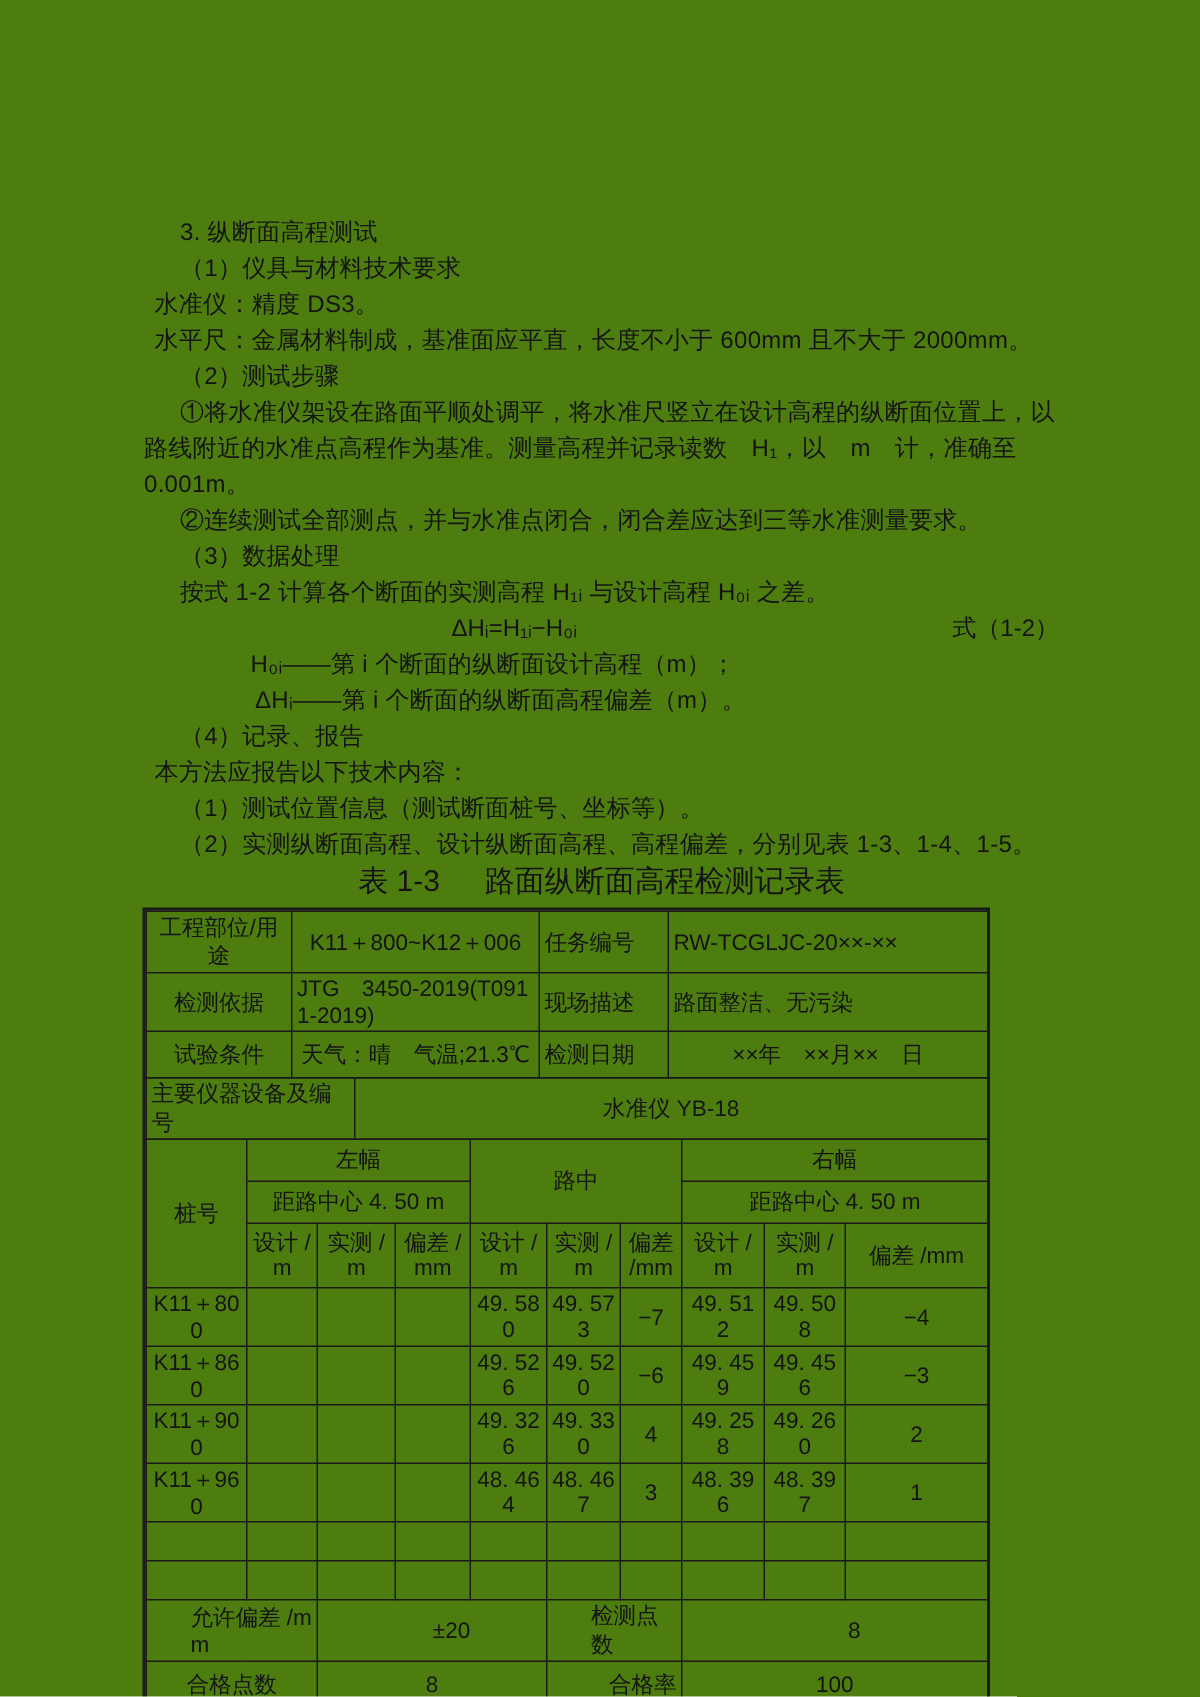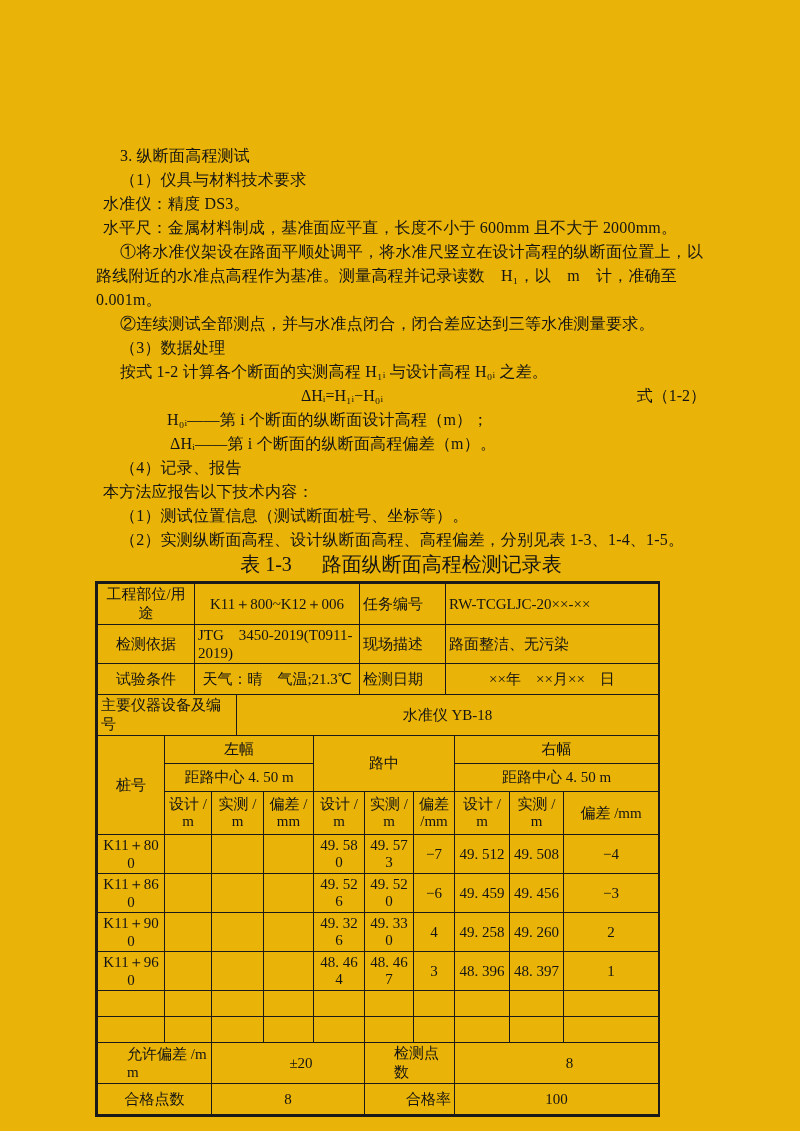--- a/index.html
+++ b/index.html
@@ -1,18 +1,18 @@
 <!DOCTYPE html>
 <html><head>
 <meta charset="utf-8">
 <style>
   html,body { margin:0; padding:0; background:#ffffff; }
   .page {
-    position:relative; width:800px; height:1131px; background:#eab308;
-    font-family:Liberation Serif, serif; color:#141414;
+    position:relative; width:800px; height:1131px; background:#4d7c0f;
+    font-family:Liberation Sans, sans-serif; color:#141414;
     overflow:hidden;
   }
   .doc { position:absolute; left:96px; top:144px; width:610px; }
   .ln { font-size:16px; line-height:24px; margin:0; letter-spacing:0.2px; }
   .in1 { text-indent:24px; }
   .in0 { text-indent:7px; }
   .formula-row { display:flex; justify-content:space-between; align-items:baseline;
     font-size:16px; line-height:24px; padding-left:205px;gap:48px; }
   .def1 { padding-left:8px; }
   .def2 { padding-left:71px; }
@@ -39,20 +39,21 @@
 </head>
 <body>
 
 <div class="page">
   <div class="doc">
 
     <p class="ln in1">3. 纵断面高程测试</p>
     <p class="ln in1">（1）仪具与材料技术要求</p>
     <p class="ln in0">水准仪：精度 DS3。</p>
     <p class="ln in0">水平尺：金属材料制成，基准面应平直，长度不小于 600mm 且不大于 2000mm。</p>
+    <p class="ln in1">（2）测试步骤</p>
     <p class="ln in1">①将水准仪架设在路面平顺处调平，将水准尺竖立在设计高程的纵断面位置上，以路线附近的水准点高程作为基准。测量高程并记录读数　H₁，以　m　计，准确至 0.001m。</p>
     <p class="ln in1">②连续测试全部测点，并与水准点闭合，闭合差应达到三等水准测量要求。</p>
     <p class="ln in1">（3）数据处理</p>
     <p class="ln in1">按式 1-2 计算各个断面的实测高程 H₁ᵢ 与设计高程 H₀ᵢ 之差。</p>
 
     <div class="formula-row">
       <span>ΔHᵢ=H₁ᵢ−H₀ᵢ</span>
       <span>式（1-2）</span>
     </div>
 

